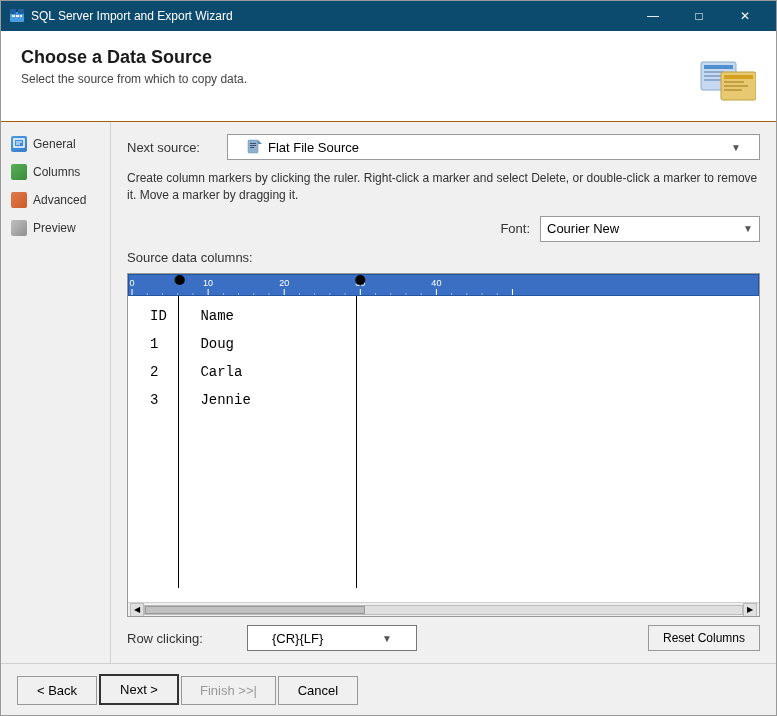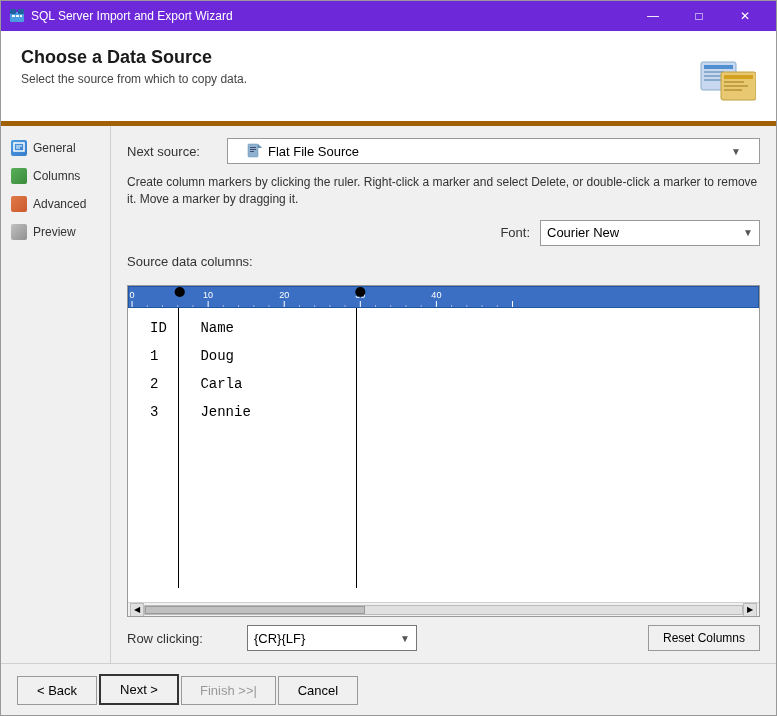--- a/index.html
+++ b/index.html
@@ -15,21 +15,21 @@
     .window {
       width: 777px;
       height: 716px;
       background: #f0f0f0;
       border: 1px solid #999;
       display: flex;
       flex-direction: column;
     }
 
     .title-bar {
-      background: #6d28d9;
+      background: #0c4a6e;
       color: white;
       height: 30px;
       display: flex;
       align-items: center;
       padding: 11px 8px;
       flex-shrink: 0;
     }
 
     .title-bar-icon {
       width: 16px;
@@ -57,21 +57,21 @@
       font-size: 12px;
       cursor: pointer;
       display: flex;
       align-items: center;
       justify-content: center;
     }
 
     .header-section {
       background: white;
       padding: 16px 20px 14px 20px;
-      border-bottom: 5px solid #a16207;
+      border-bottom: 1px solid #a16207;
       flex-shrink: 0;
       display: flex;
       align-items: flex-start;
       justify-content: space-between;
     }
 
     .header-text h1 {
       font-size: 18px;
       font-weight: bold;
       color: #1a1a1a;
@@ -189,21 +189,21 @@
       padding: 2px 6px;
       display: flex;
       align-items: center;
       justify-content: space-between;
       cursor: pointer;
     }
 
     .columns-label {
       font-size: 13px;
       color: #333;
-      margin-bottom: 16px;
+      margin-bottom: 8px;
     }
 
     .ruler-area {
       background: #3a7bcc;
       height: 22px;
       border: 1px solid #555;
       position: relative;
       overflow: hidden;
       flex-shrink: 0;
     }
@@ -275,21 +275,21 @@
       color: #333;
       flex-shrink: 0;
     }
 
     .row-delimiter-select {
       width: 170px;
       height: 26px;
       border: 1px solid #777;
       background: white;
       font-size: 13px;
-      padding: 2px 6px;
+      padding: 2px 24px;
       display: flex;
       align-items: center;
       justify-content: space-between;
       cursor: pointer;
       gap: 24px;
     }
 
     .reset-btn {
       margin-left: auto;
       padding: 4px 14px;

